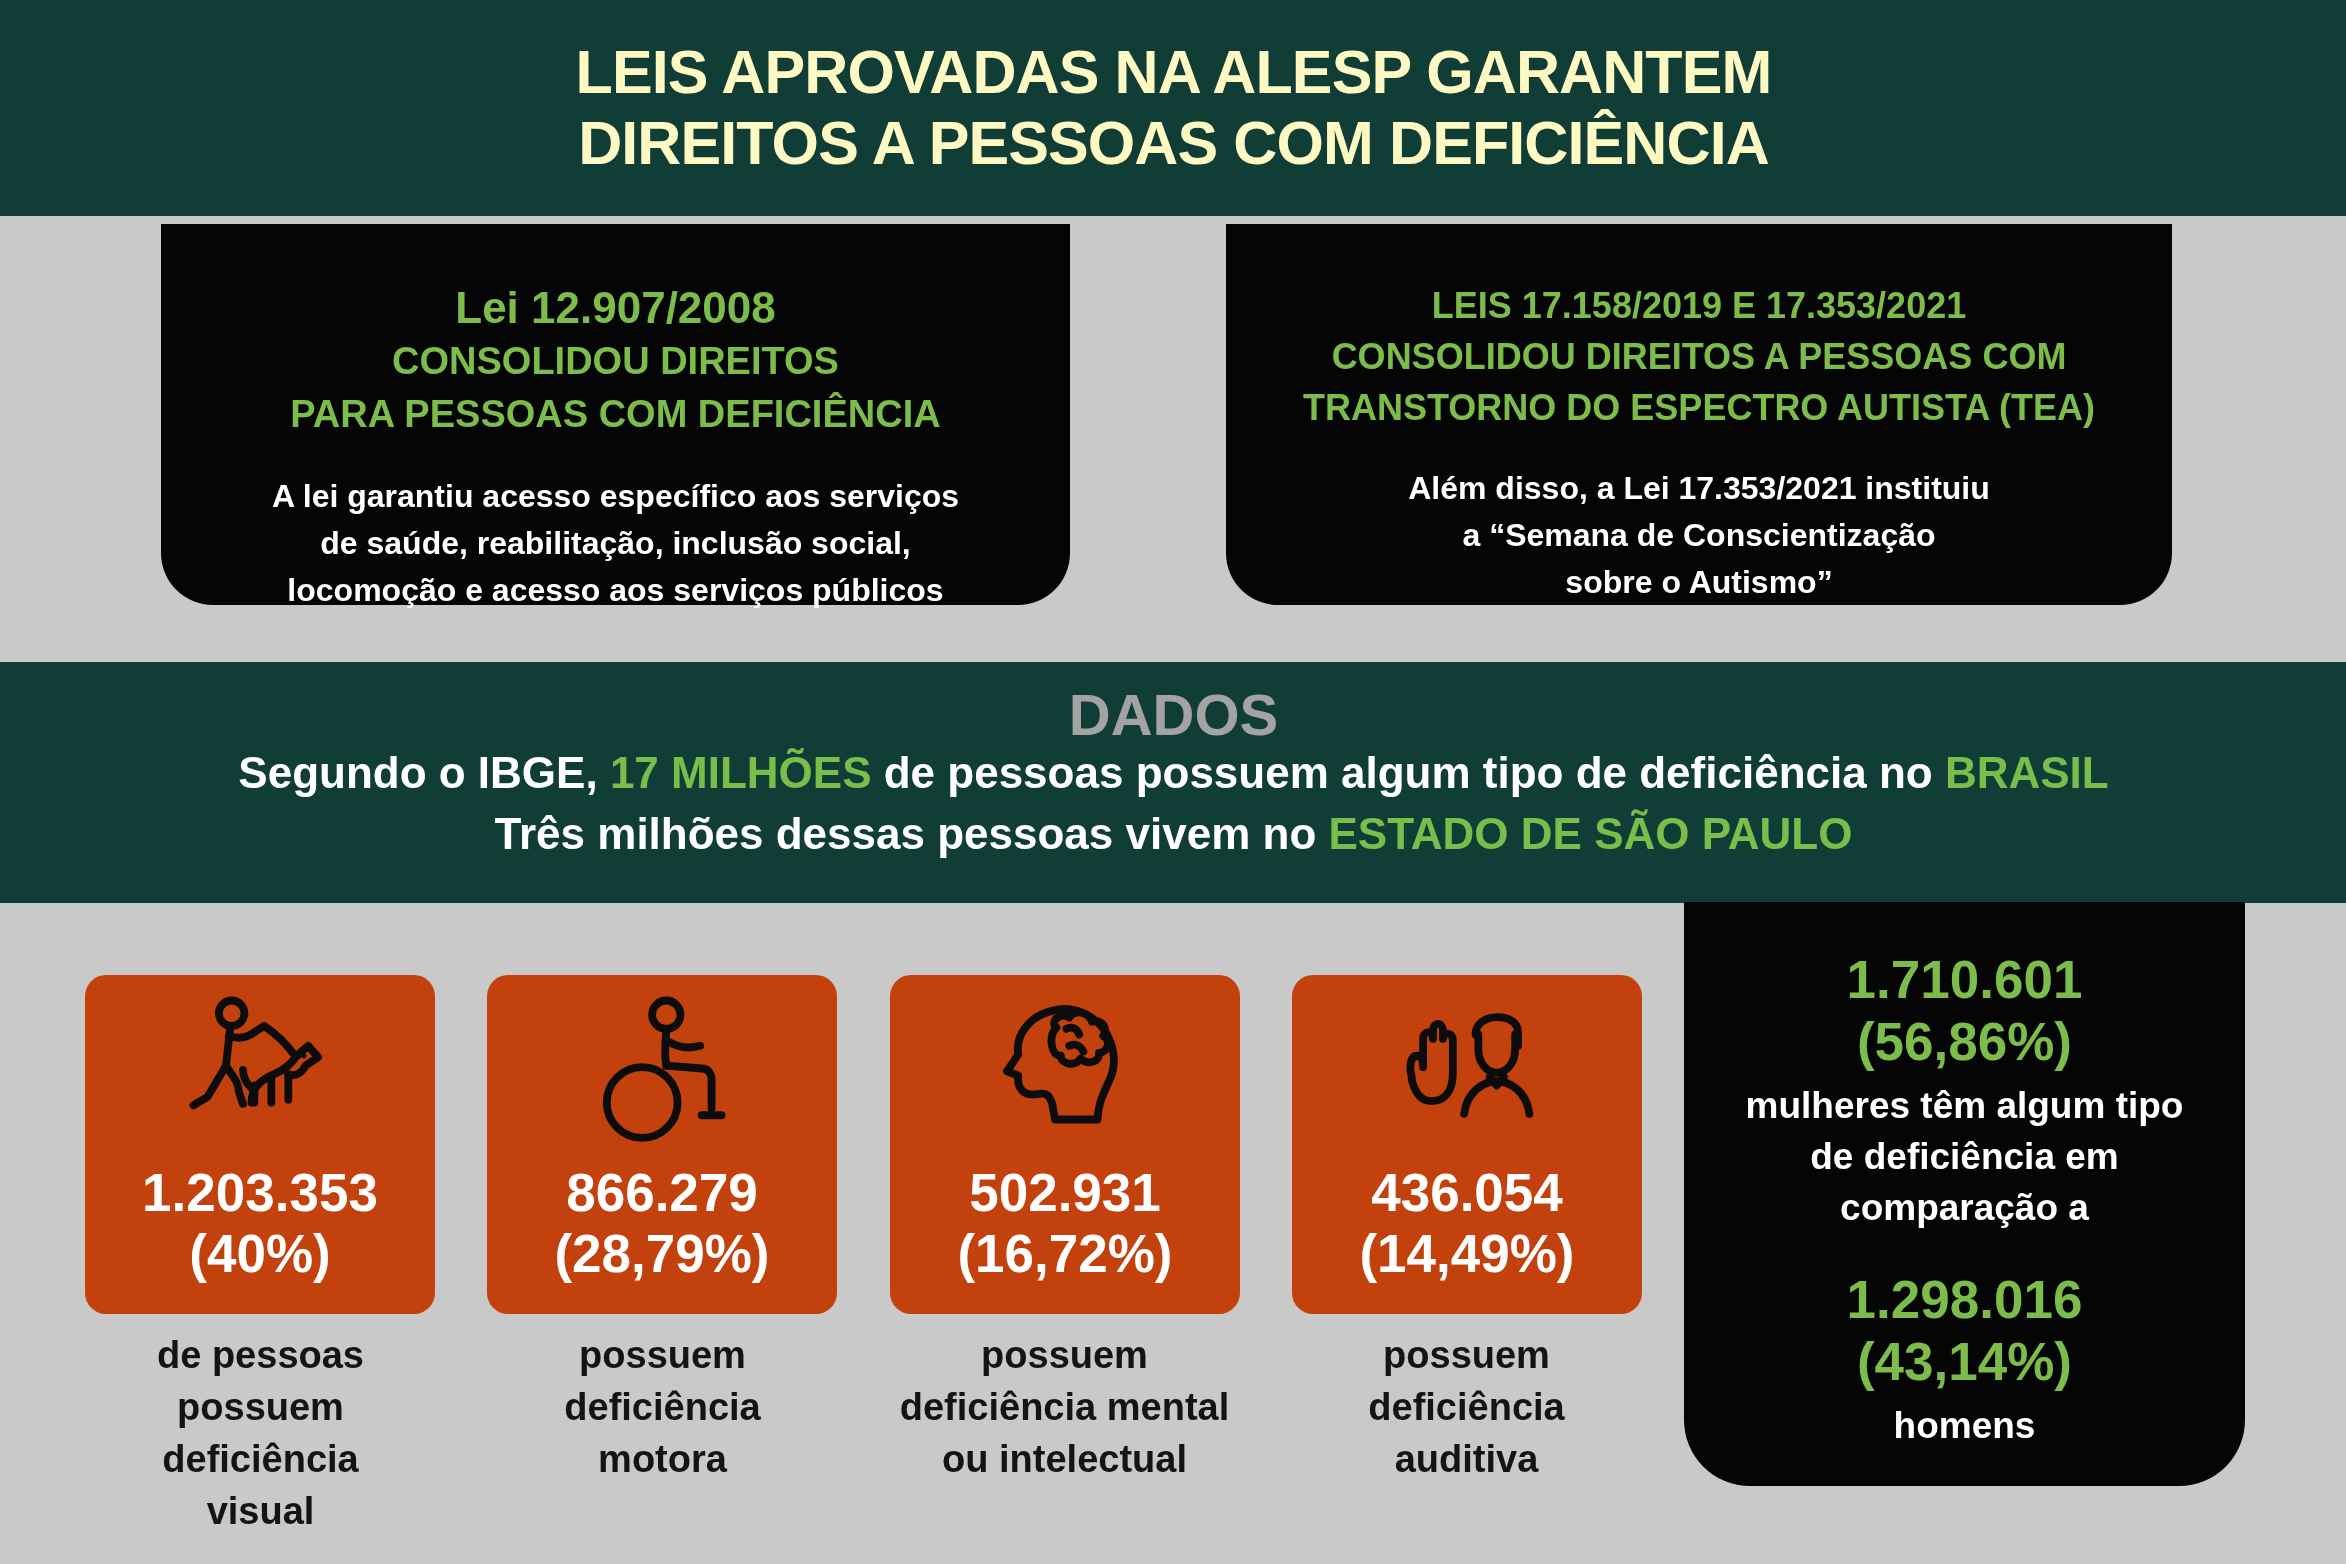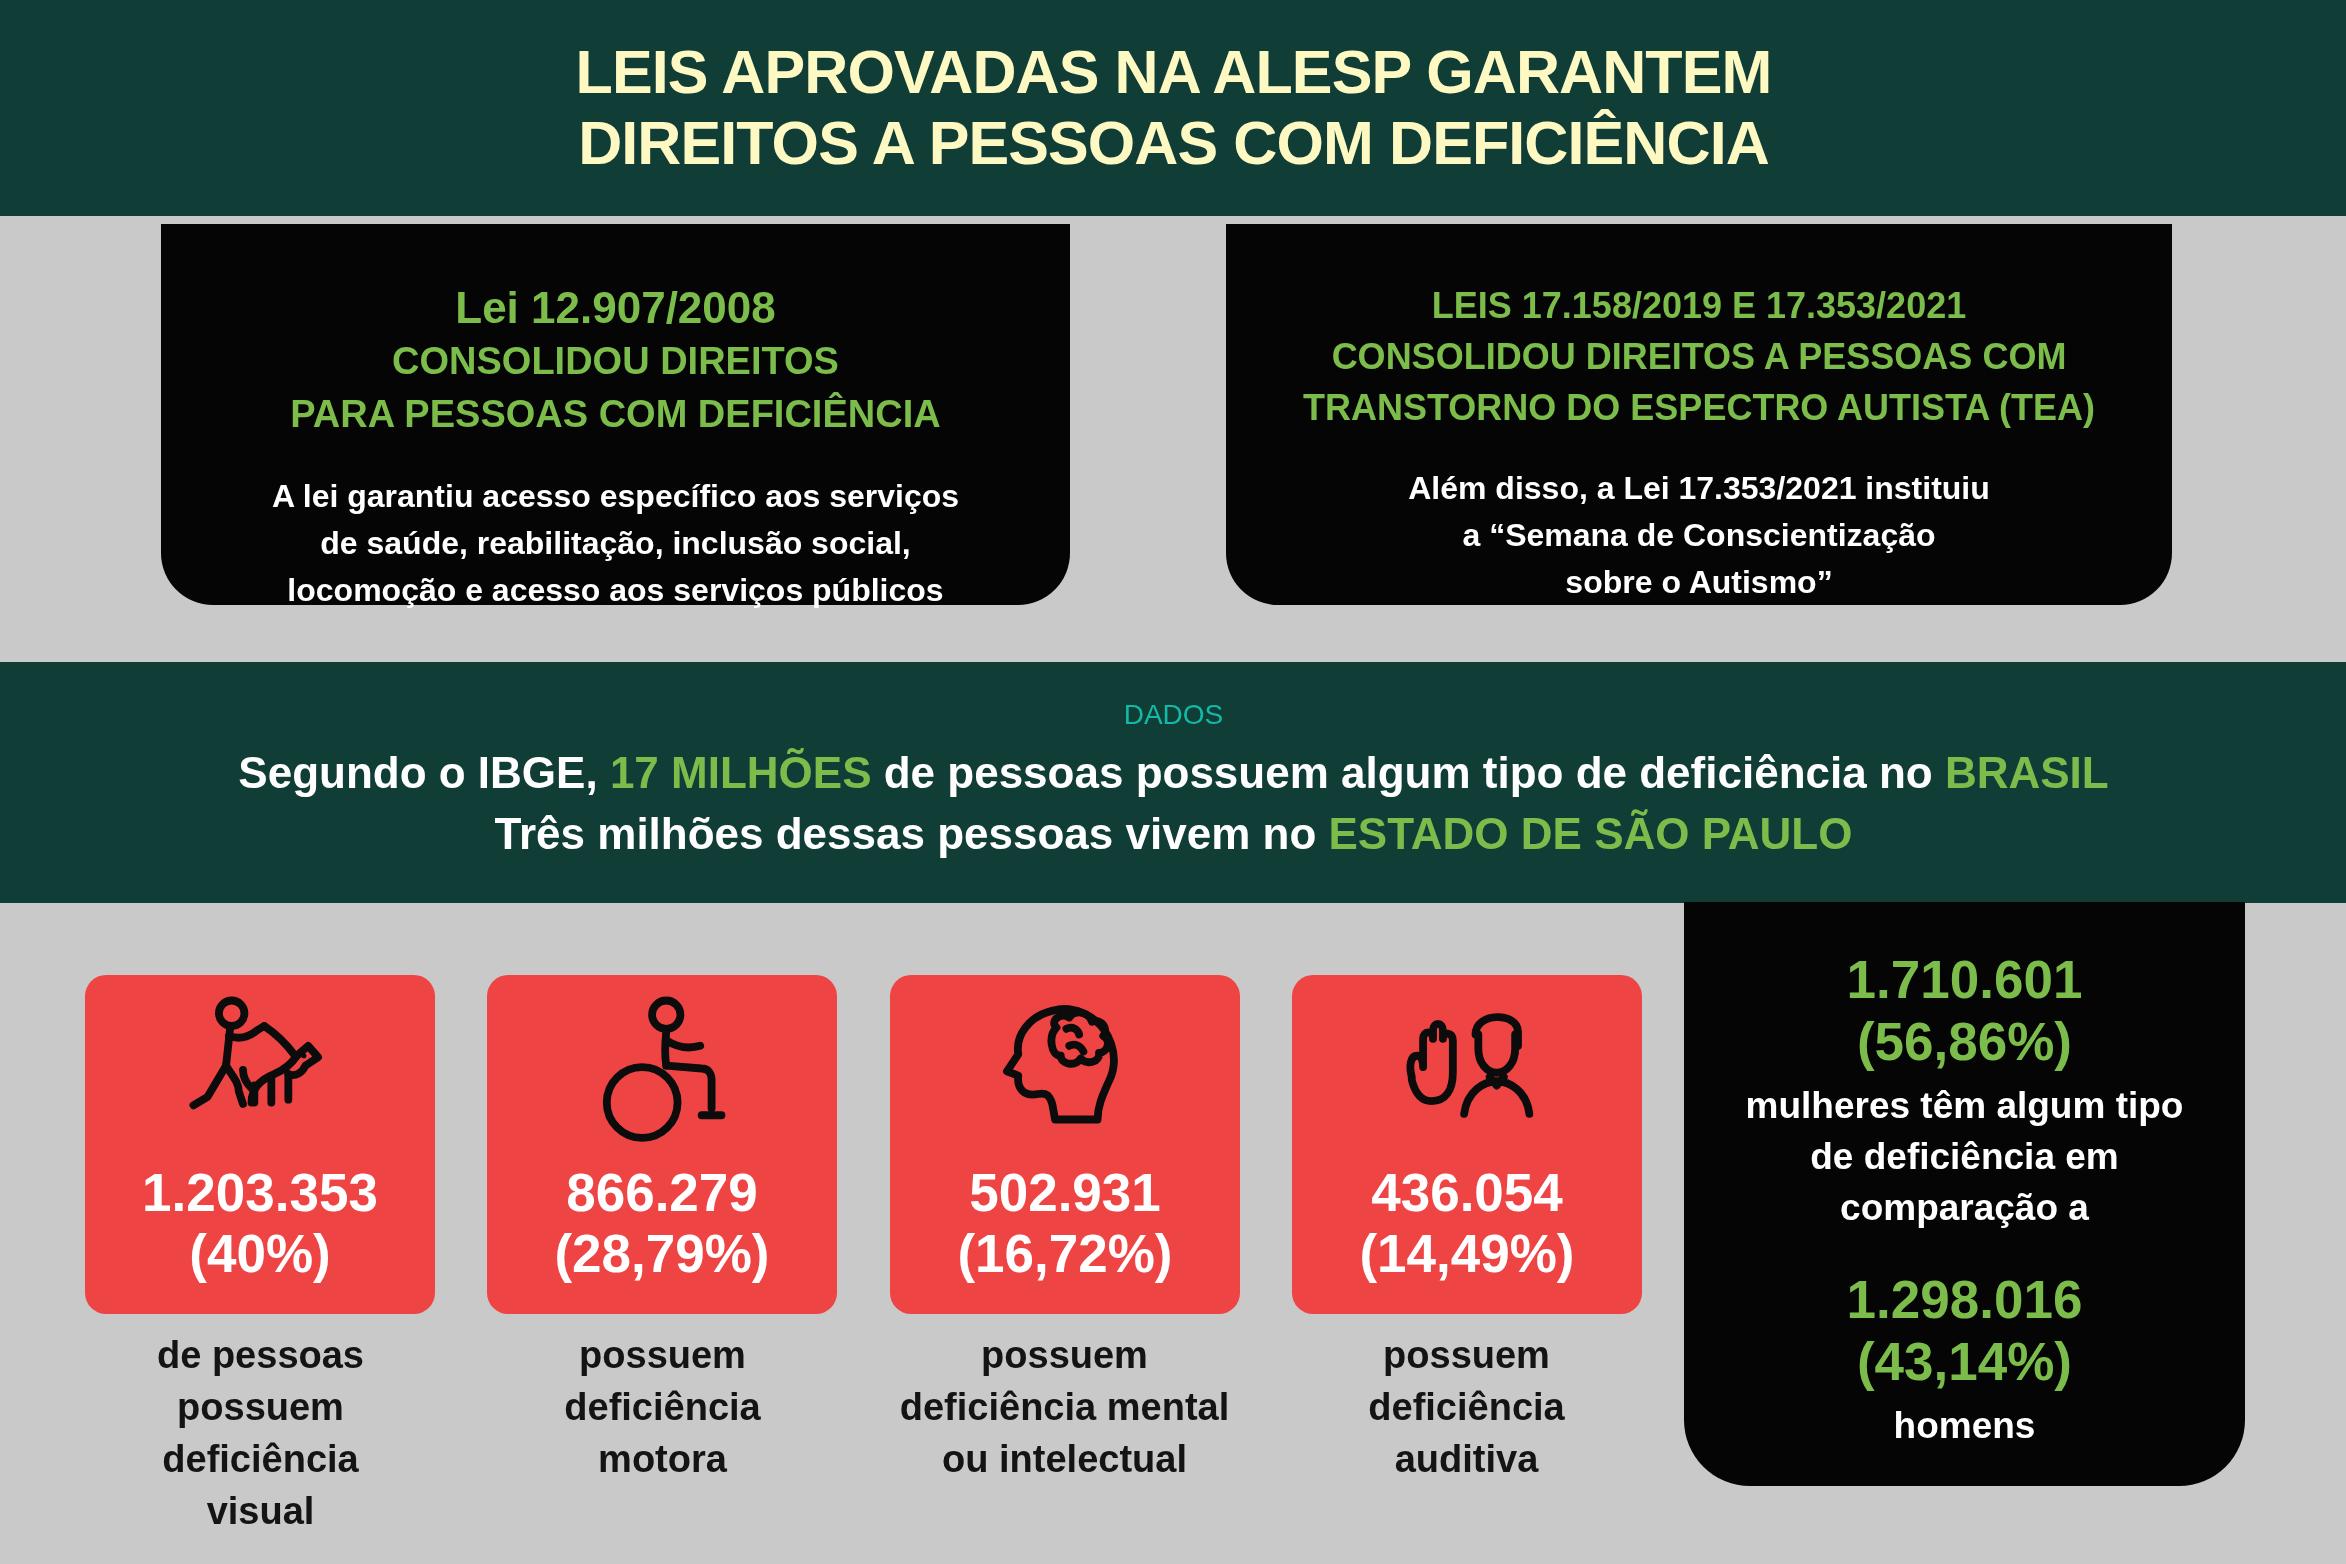--- a/index.html
+++ b/index.html
@@ -24,26 +24,26 @@
   .law-head{margin-top:56px;}
   .lh1{color:#7cbc4b;font-size:44px;font-weight:700;line-height:55px;}
   .lh2{color:#7cbc4b;font-size:38px;font-weight:700;line-height:53px;}
   .lh3{color:#7cbc4b;font-size:36px;font-weight:700;line-height:51px;}
   .law-body{margin-top:32px;color:#ffffff;font-size:32px;font-weight:700;line-height:47px;}
   
   .dados-band{
     position:absolute;left:0;top:662px;width:2347px;height:241px;background:#103d36;
     display:flex;flex-direction:column;align-items:center;padding-top:24.6px;box-sizing:border-box;
   }
-  .dados-title{color:#14b8a6;font-size:28px;font-weight:400;line-height:55px;}
+  .dados-title{color:#a3a3a3;font-size:58px;font-weight:700;line-height:55px;}
   .dados-line{color:#ffffff;font-size:44px;font-weight:700;line-height:61px;white-space:nowrap;}
   .dados-line .g{color:#7cbc4b;}
   
   .stat-card{
-    position:absolute;top:975px;width:350px;height:339px;background:#ef4444;border-radius:21px;
+    position:absolute;top:975px;width:350px;height:339px;background:#c2410c;border-radius:21px;
     display:flex;flex-direction:column;align-items:center;box-sizing:border-box;
   }
   .s1{left:85px}.s2{left:487px}.s3{left:890px}.s4{left:1292px}
   .stat-card svg{margin-top:17px;width:170px;height:170px;flex:0 0 auto;}
   .stat-value,.stat-pct{color:#ffffff;font-weight:700;font-size:53px;line-height:61px;text-align:center;}
   
   .caption{
     position:absolute;top:1329px;width:435px;text-align:center;color:#141414;
     font-weight:700;font-size:38px;line-height:52px;
   }

